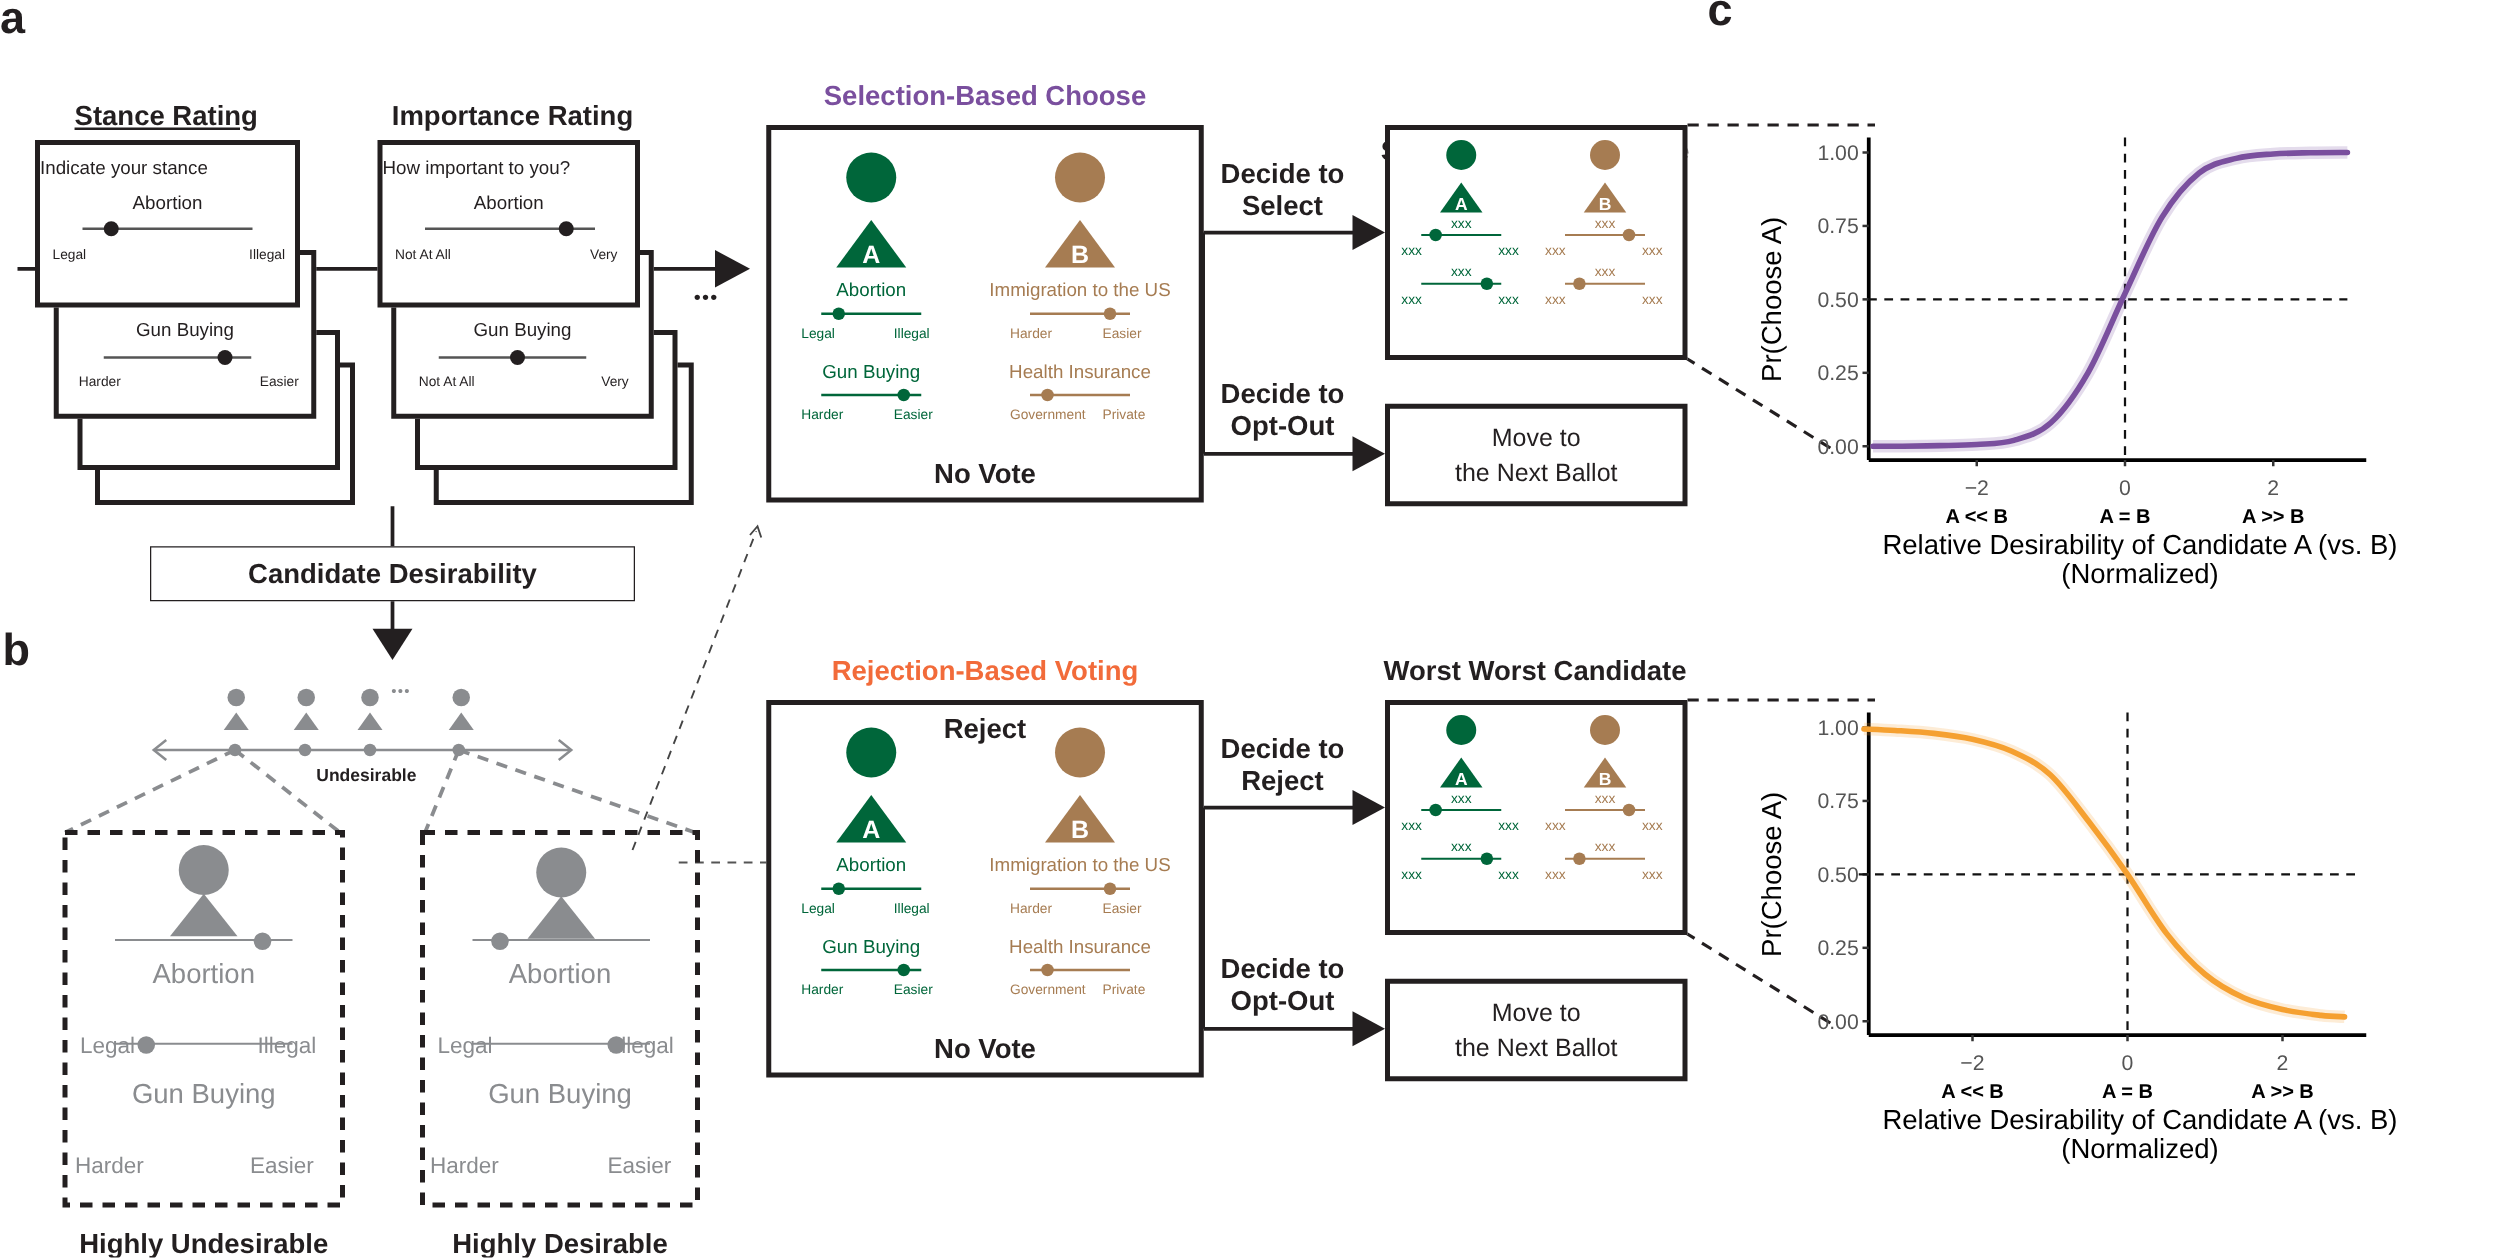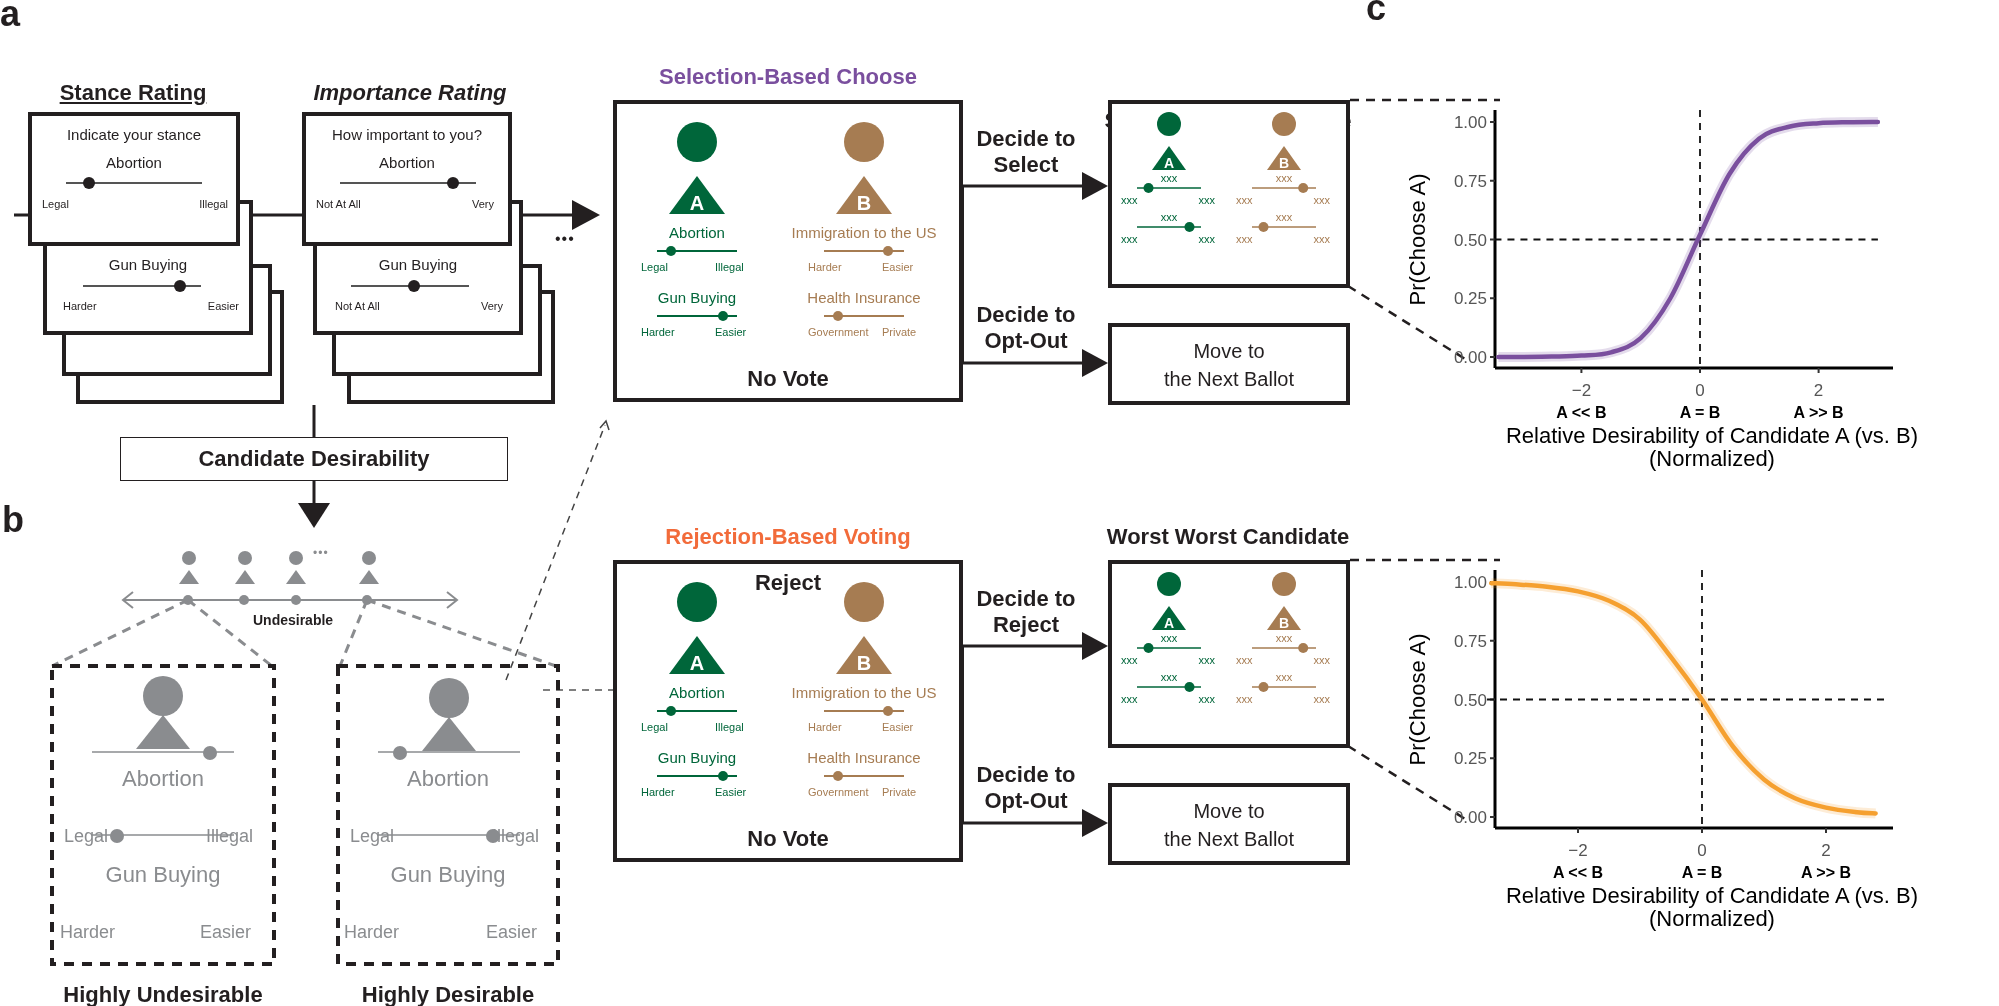--- a/index.html
+++ b/index.html
@@ -1,21 +1,21 @@
 <!DOCTYPE html>
 <html><head>
 <meta charset="utf-8">
 <style>
   html, body { margin:0; padding:0; background:#fff; }
   body { width:1999px; height:1006px; position:relative; overflow:hidden; font-family:"Liberation Sans", sans-serif; color:#231f20; }
   .abs { position:absolute; }
   .panel-label { font-weight:bold; font-size:36px; line-height:1; }
   .h-title { font-weight:bold; font-size:22px; text-align:center; white-space:nowrap; }
   .card { position:absolute; background:#fff; border:4px solid #231f20; box-sizing:border-box; }
-  .card-q { position:absolute; left:0; right:0; text-align:center; font-size:15px; }
+  .card-q { position:absolute; left:0; right:0; font-size:15px; }
   .card-issue { position:absolute; left:0; right:0; text-align:center; font-size:15px; }
   .slider-line { position:absolute; height:1.5px; background:#555; }
   .slider-dot { position:absolute; width:12px; height:12px; border-radius:50%; background:#231f20; margin-left:-6px; margin-top:-6px; }
   .end-label { position:absolute; font-size:11px; white-space:nowrap; }
   .box { position:absolute; border:4px solid #231f20; box-sizing:border-box; background:#fff; }
   .txt-c { text-align:center; white-space:nowrap; }
   svg { position:absolute; left:0; top:0; overflow:visible; }
   .cand-label { font-size:15px; text-align:center; position:absolute; white-space:nowrap; }
   .cand-end { font-size:11px; position:absolute; white-space:nowrap; }
   .gray-issue { font-size:22px; color:#8a8c8f; position:absolute; text-align:center; white-space:nowrap; }
@@ -111,21 +111,21 @@
 </div>
 <div class="card" style="left:28px;top:112px;width:212px;height:134px;">
   <div class="card-q" style="top:10px;">Indicate your stance</div>
   <div class="card-issue" style="top:38px;">Abortion</div>
   <div class="slider-line" style="left:34px;width:136px;top:66px;"></div>
   <div class="slider-dot" style="left:57px;top:67px;"></div>
   <div class="end-label" style="left:10px;top:82px;">Legal</div>
   <div class="end-label" style="right:8px;top:82px;">Illegal</div>
 </div>
 
-<div class="abs h-title" style="left:280px;width:260px;top:80px;font-style:italic;">Importance Rating</div>
+<div class="abs h-title" style="left:280px;width:260px;top:80px;">Importance Rating</div>
 <div class="card" style="left:347px;top:290px;width:208px;height:114px;"></div>
 <div class="card" style="left:332px;top:264px;width:210px;height:112px;"></div>
 <div class="card" style="left:313px;top:200px;width:210px;height:135px;">
   <div class="card-issue" style="top:52px;">Gun Buying</div>
   <div class="slider-line" style="left:34px;width:118px;top:81px;"></div>
   <div class="slider-dot" style="left:97px;top:82px;"></div>
   <div class="end-label" style="left:18px;top:96px;">Not At All</div>
   <div class="end-label" style="right:16px;top:96px;">Very</div>
 </div>
 <div class="card" style="left:302px;top:112px;width:210px;height:134px;">

